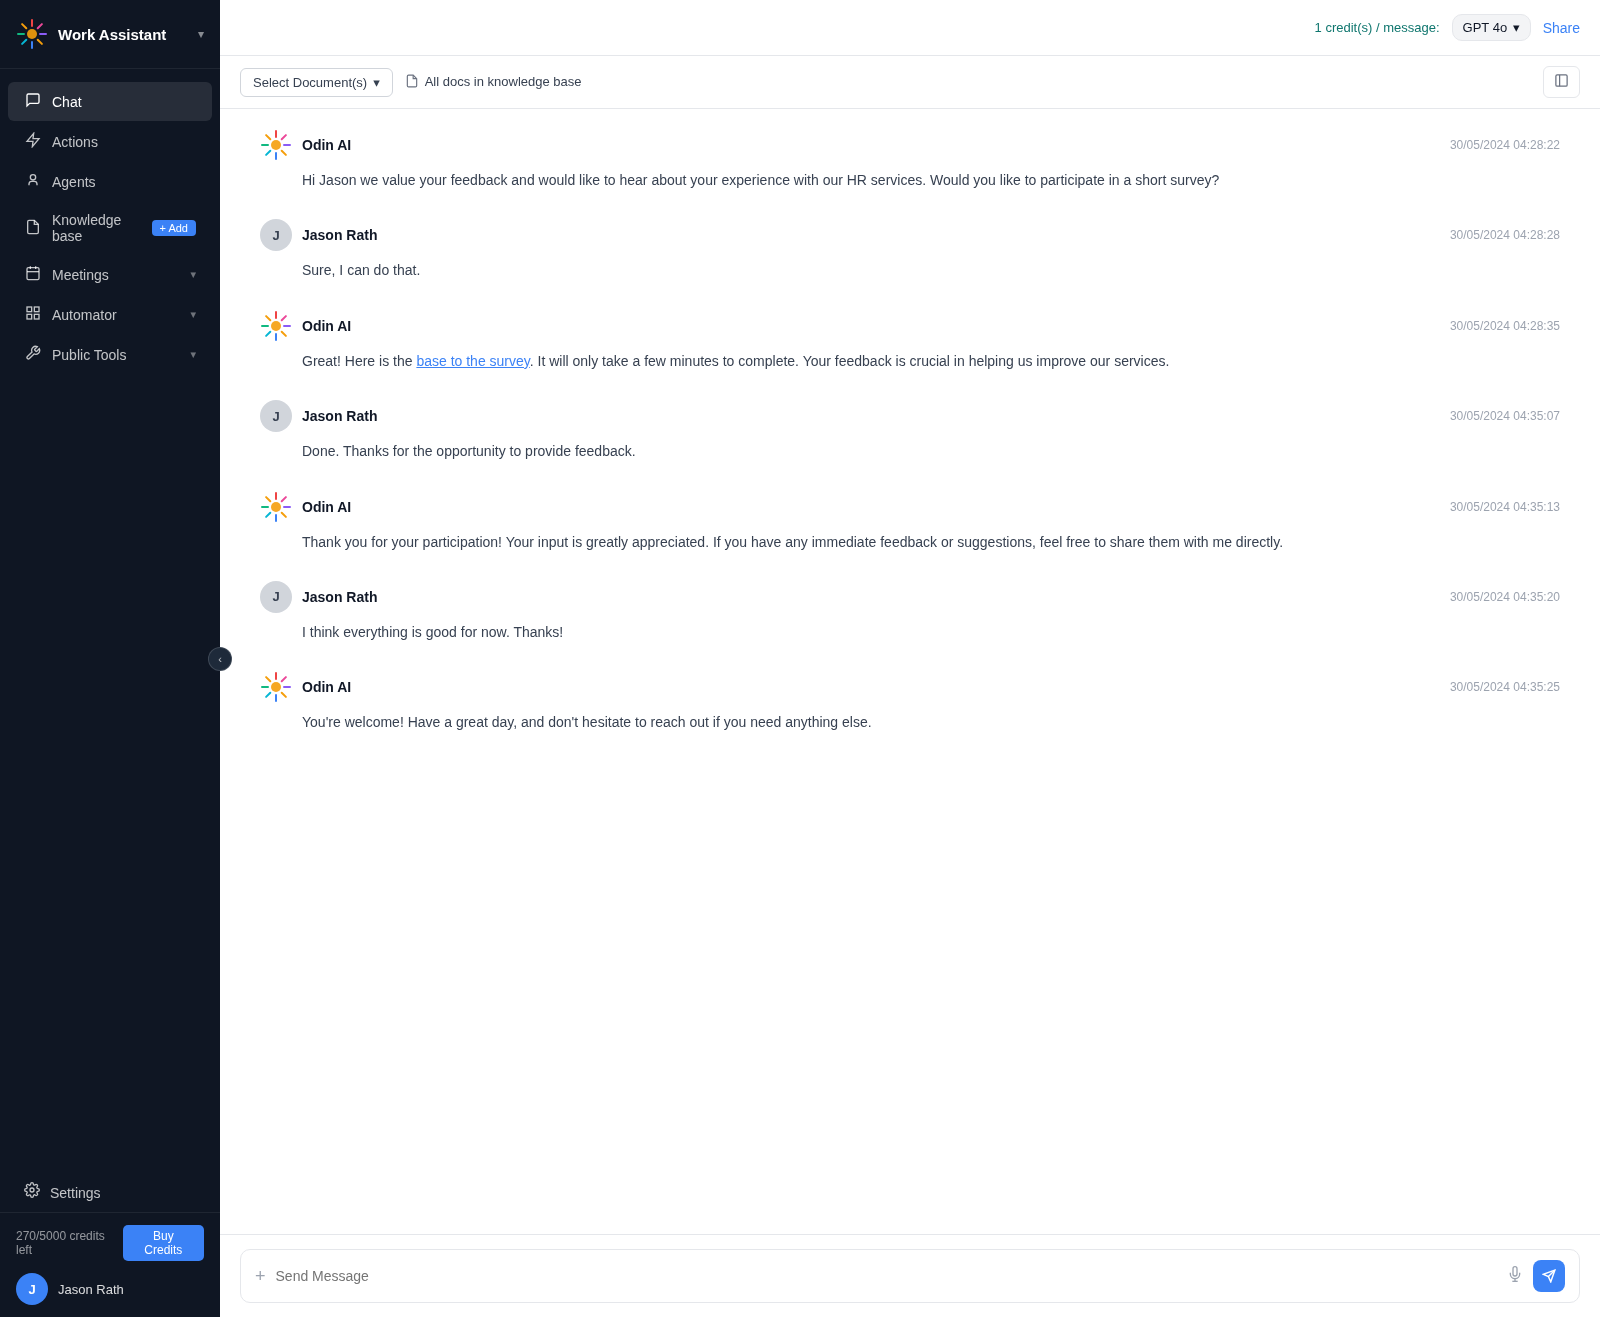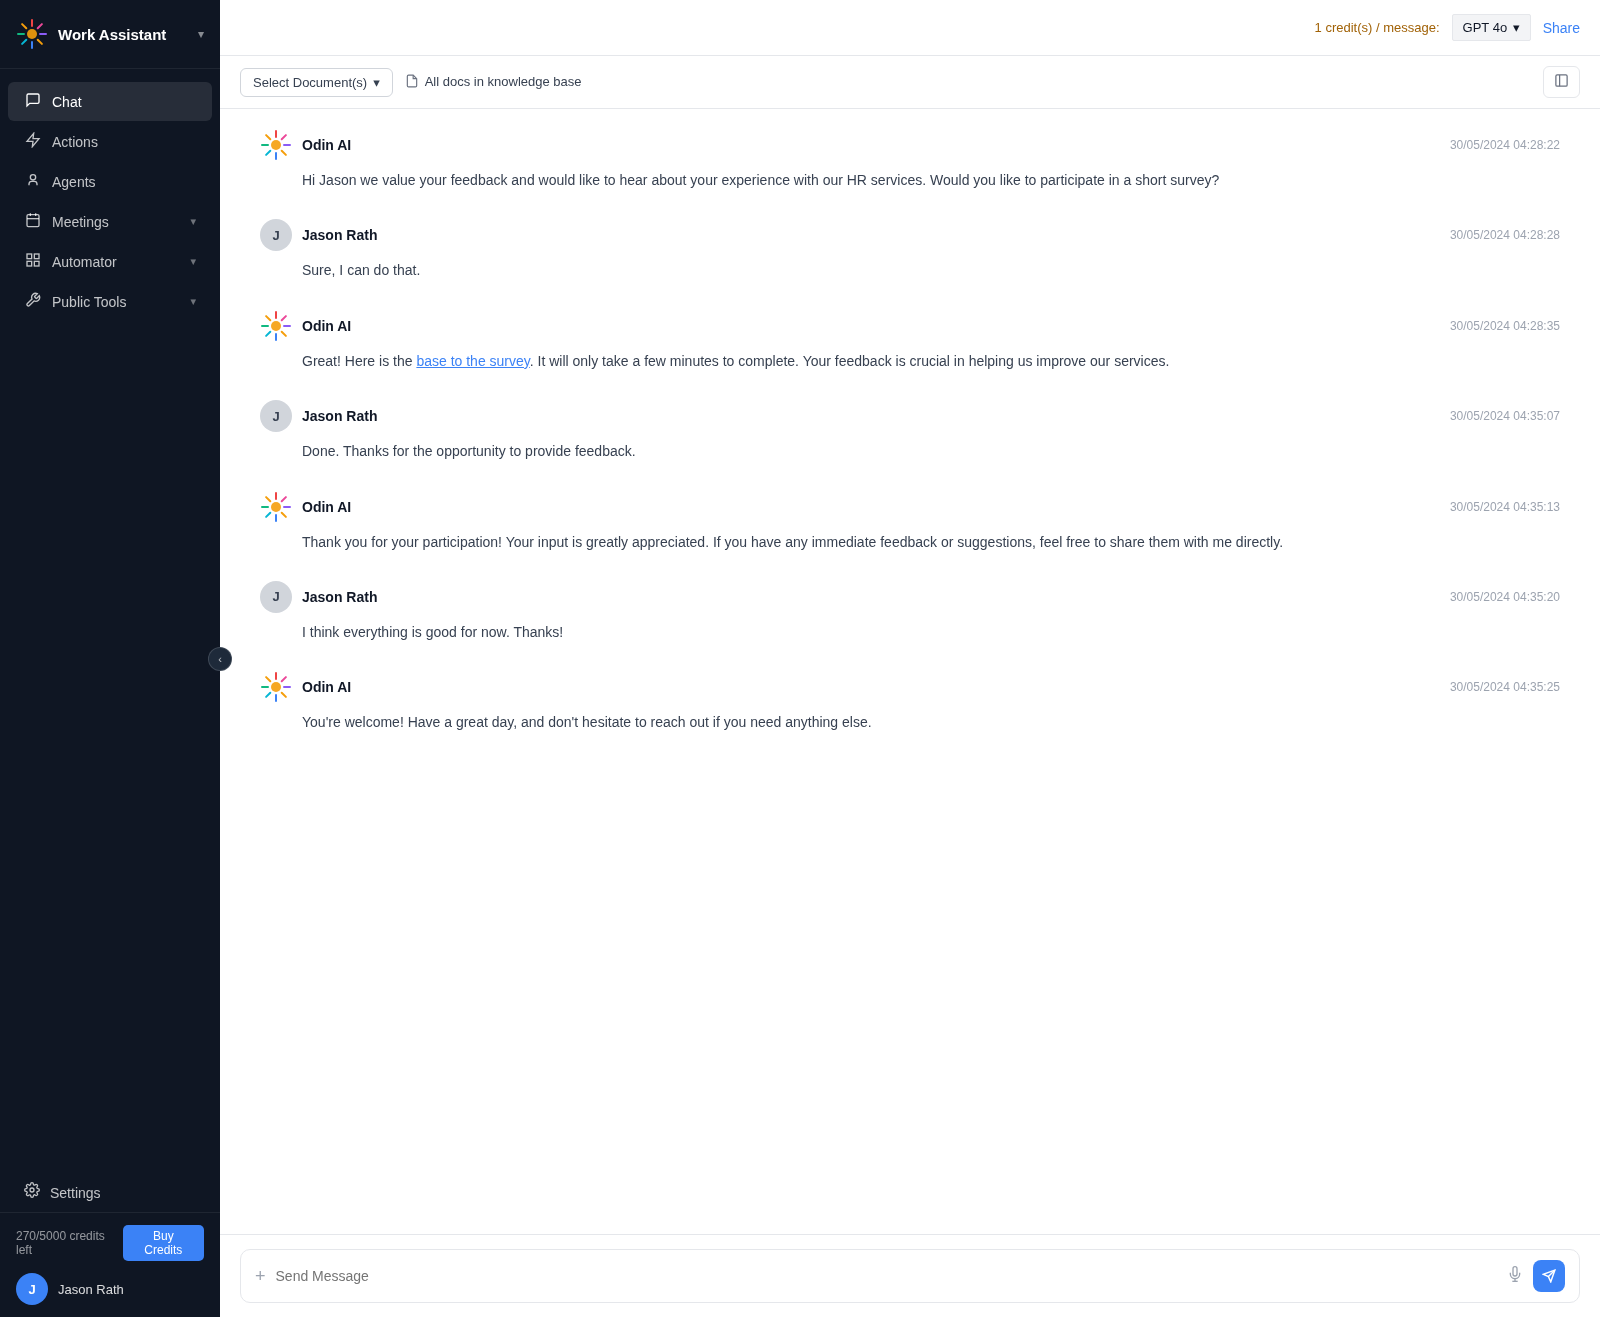--- a/index.html
+++ b/index.html
@@ -152,30 +152,30 @@
     .topbar {
       display: flex;
       align-items: center;
       justify-content: flex-end;
       padding: 14px 20px;
       border-bottom: 1px solid #e5e7eb;
       gap: 12px;
     }
     .credits-info {
       font-size: 13px;
-      color: #a16207;
+      color: #0f766e;
       margin-left: 13px;
     }
     .model-selector {
       display: flex;
       align-items: center;
       gap: 6px;
       background: #f3f4f6;
       border: 1px solid #e5e7eb;
-      border-radius: 2px;
+      border-radius: 10px;
       padding: 5px 10px;
       cursor: pointer;
       font-size: 13px;
       font-weight: 500;
       color: #111827;
     }
     .share-btn {
       background: transparent;
       border: none;
       color: #3b82f6;
@@ -367,20 +367,30 @@
       <span class="nav-label">Actions</span>
     </div>
     <div class="nav-item">
       <span class="nav-icon">
         <svg width="16" height="16" viewBox="0 0 24 24" fill="none" stroke="currentColor" stroke-width="2">
             <circle cx="12" cy="8" r="4"></circle>
             <path d="M6 20v-2a4 4 0 0 1 4-4h4a4 4 0 0 1 4 4v2"></path>
           </svg>
       </span>
       <span class="nav-label">Agents</span>
+    </div>
+    <div class="nav-item">
+      <span class="nav-icon">
+        <svg width="16" height="16" viewBox="0 0 24 24" fill="none" stroke="currentColor" stroke-width="2">
+            <path d="M14 2H6a2 2 0 0 0-2 2v16a2 2 0 0 0 2 2h12a2 2 0 0 0 2-2V8z"></path>
+            <polyline points="14 2 14 8 20 8"></polyline>
+          </svg>
+      </span>
+      <span class="nav-label">Knowledge base</span>
+      <span class="add-badge">+ Add</span>
     </div>
     <div class="nav-item">
       <span class="nav-icon">
         <svg width="16" height="16" viewBox="0 0 24 24" fill="none" stroke="currentColor" stroke-width="2">
             <rect x="3" y="4" width="18" height="18" rx="2"></rect>
             <line x1="16" y1="2" x2="16" y2="6"></line>
             <line x1="8" y1="2" x2="8" y2="6"></line>
             <line x1="3" y1="10" x2="21" y2="10"></line>
           </svg>
       </span>

